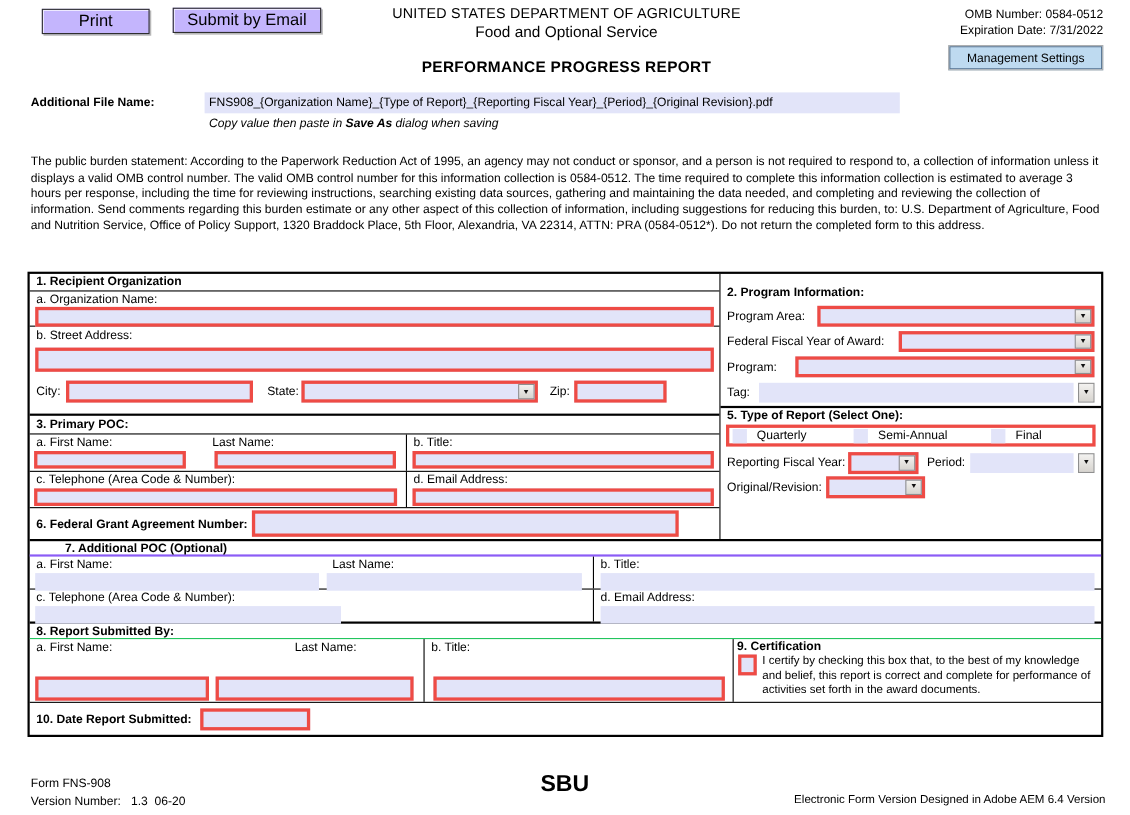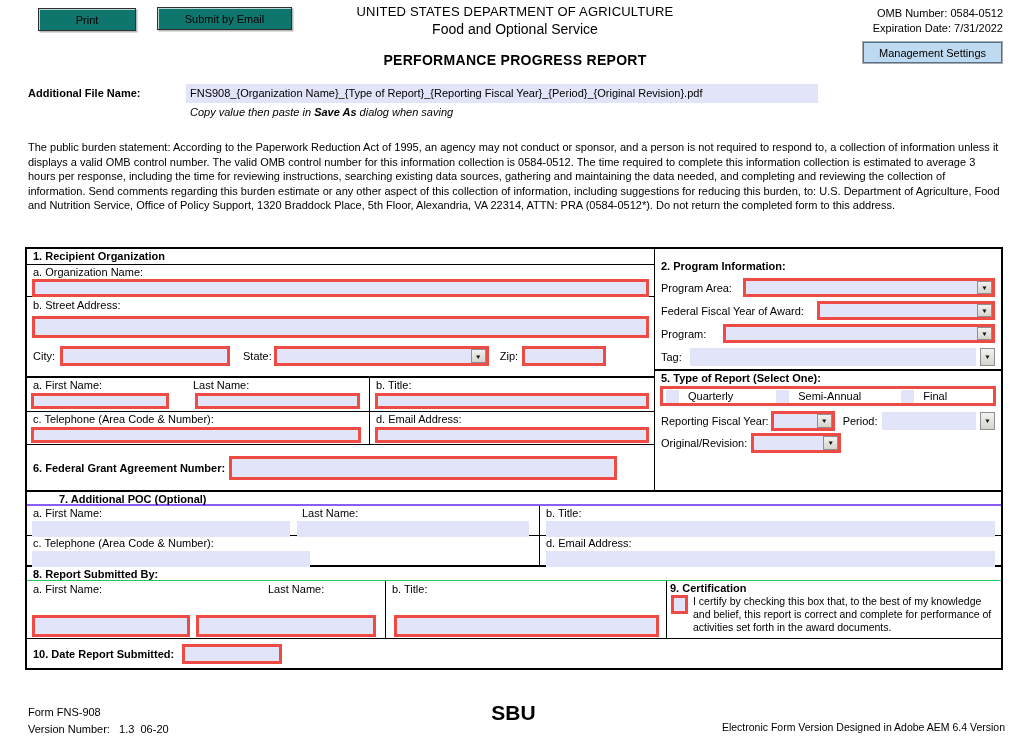--- a/index.html
+++ b/index.html
@@ -2,21 +2,21 @@
 <html><head>
 <meta charset="utf-8">
 <style>
   * { margin:0; padding:0; box-sizing:border-box; }
   html,body { width:1027px; height:741px; background:#fff; color:#000;
     font-family:"Liberation Sans", sans-serif; overflow:hidden; position:relative; }
 
   .abs { position:absolute; }
 
   
-  .btn { background:#0f766e; border:1px solid #2f2f2f; font-size:11px;
+  .btn { background:#c4b5fd; border:1px solid #2f2f2f; font-size:15px;
     display:flex; align-items:center; justify-content:center;
     box-shadow: inset 1px 1px 0 rgba(255,255,255,.7), 1.5px 1.5px 0 rgba(0,0,0,.28);
     cursor:pointer; font-family:"Liberation Sans", sans-serif; }
   .btn-mgmt { background:#bedaf0; border:1px solid #a9a9a9;
     box-shadow: inset 0 0 0 1px #53708f; font-size:11px;
     display:flex; align-items:center; justify-content:center; cursor:pointer; }
 
   
   .hdr-center { left:310px; top:4px; width:410px; text-align:center; }
   .hdr-center .l1 { font-size:13px; letter-spacing:.2px;text-align:center; }
@@ -159,20 +159,21 @@
           <span class="lbl" style="margin-left:13px;">State:</span>
           <div class="combo req" style="width:215px; height:20px; margin-left:2px;">
             <span class="sp"></span>
               <span class="arrow"></span>
           </div>
           <span class="lbl" style="margin-left:11px;">Zip:</span>
           <div class="fld req" style="width:84px; margin-left:4px;"></div>
         </div>
       </div>
 
+      <div class="r-s3h secH">3. Primary POC:</div>
 
       <div class="r-names">
         <div class="cellA">
           <div class="lblrow">
             <span class="lbl" style="width:160px;">a. First Name:</span>
             <span class="lbl">Last Name:</span>
           </div>
           <div class="fldrow">
             <div class="fld req" style="width:138px; margin-left:4px;"></div>
             <div class="fld req" style="width:165px; margin-left:26px;"></div>

